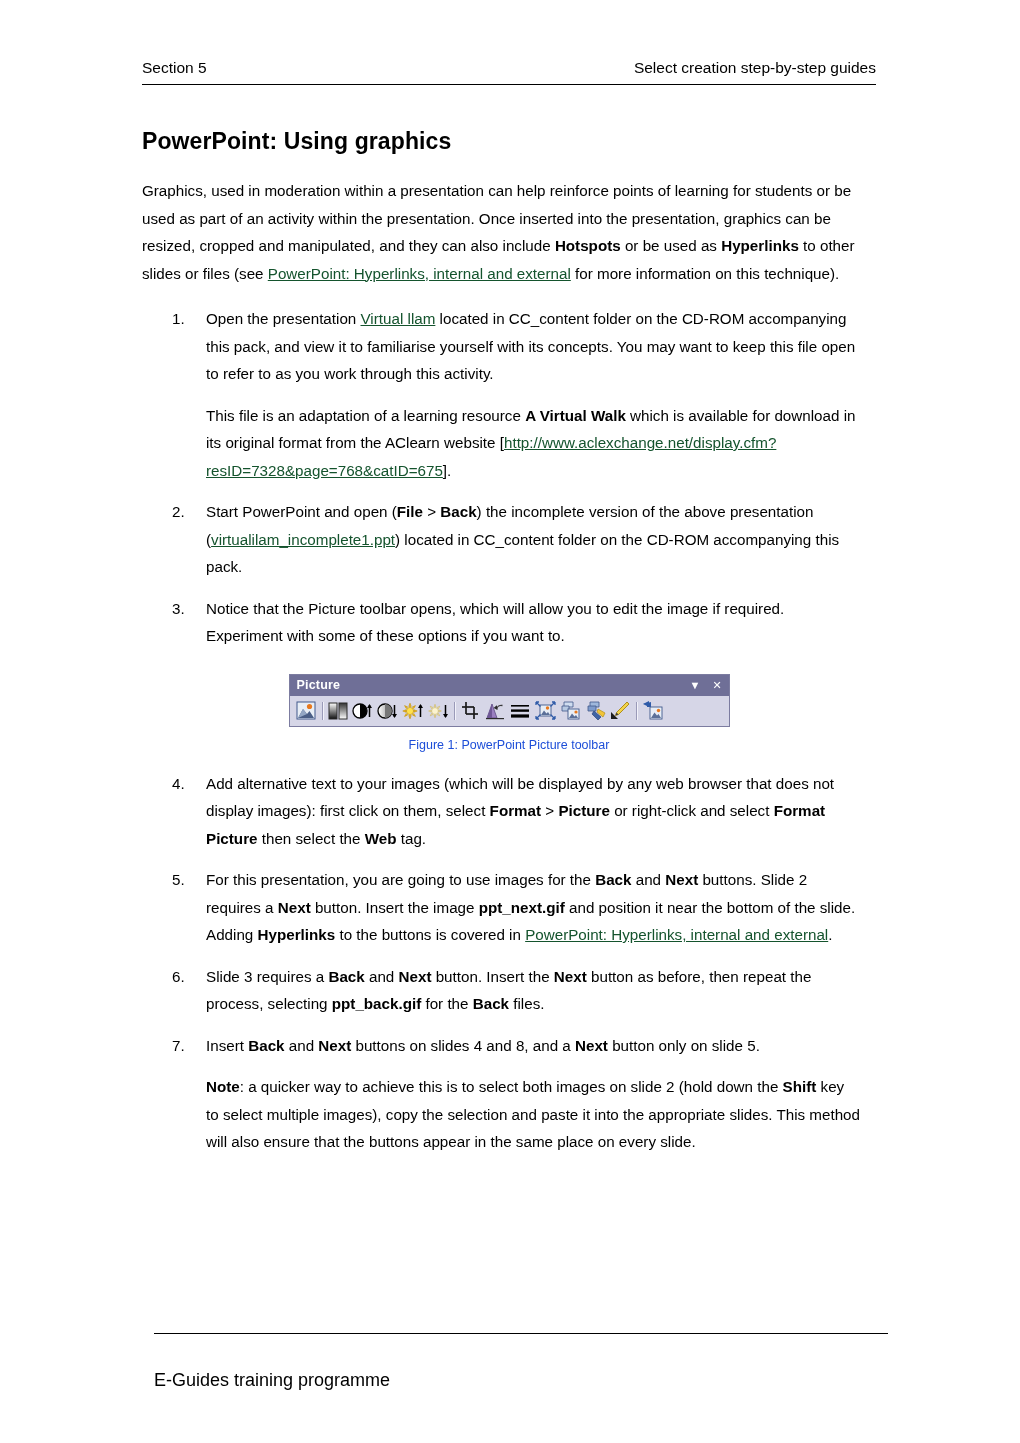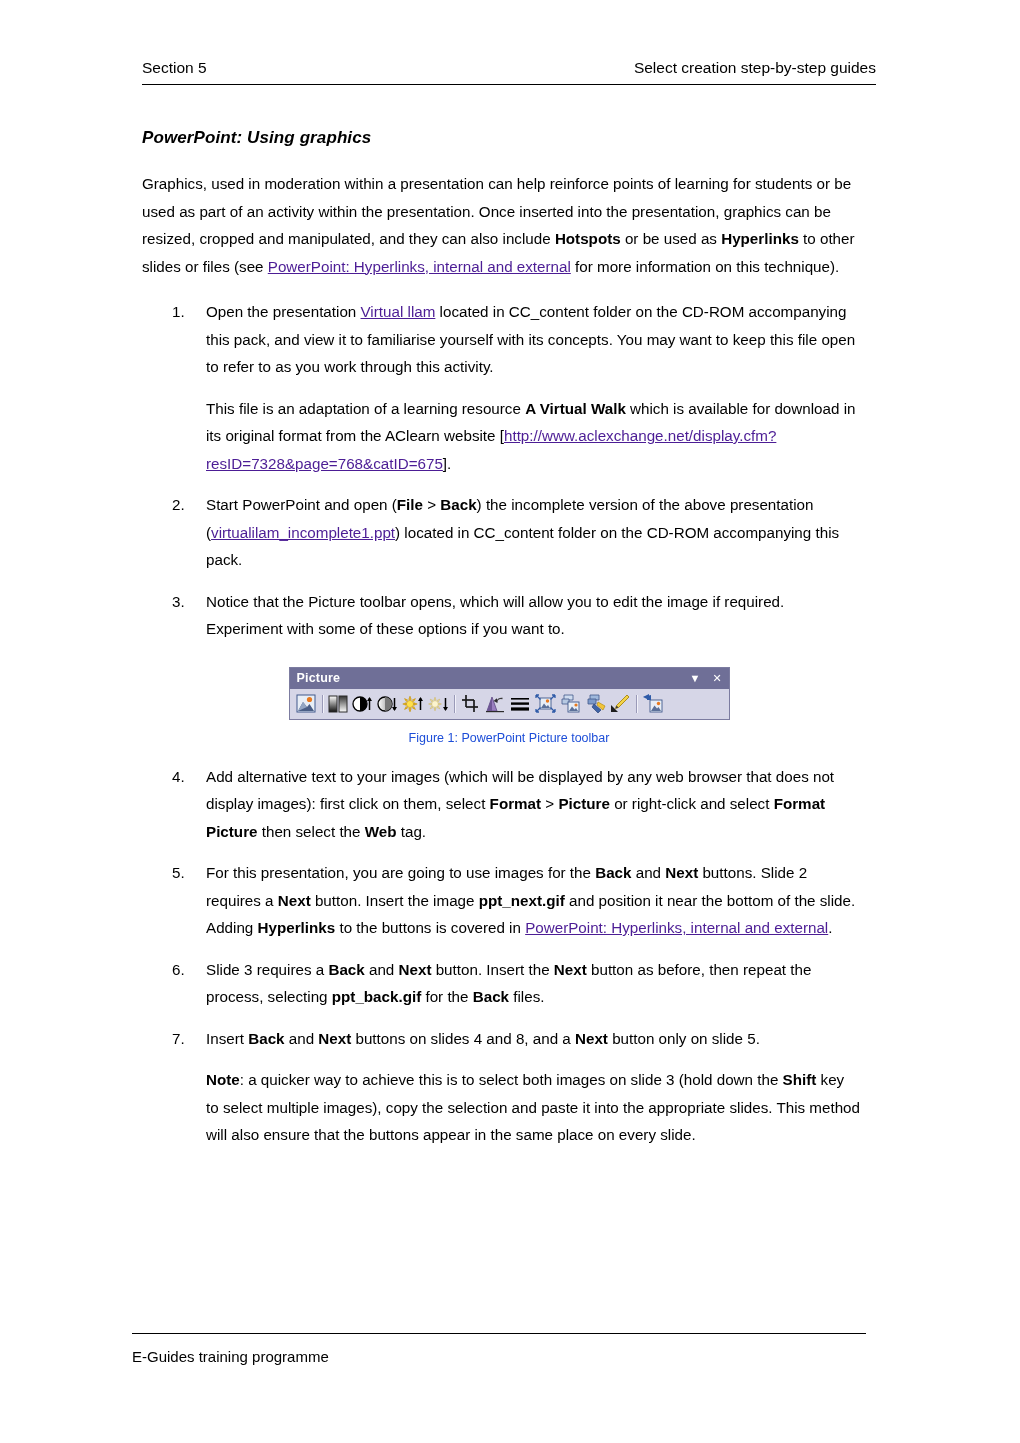--- a/index.html
+++ b/index.html
@@ -40,35 +40,34 @@
   .header-right { white-space: nowrap; }
 
   
   .content {
     position: absolute;
     left: 142px;
     top: 128px;
     width: 734px;
   }
   h1.doc-title {
-    font-size: 17px;
+    font-size: 23px;
     font-weight: bold;
     margin: 0 0 22px 0;
     letter-spacing: 0.1px;
-    font-style: italic;
   }
   p.body-para {
     font-size: 15.2px;
     line-height: 27.5px;
     margin: 0 0 18px 0;
     text-align: left;
   }
   b, strong { font-weight: bold; text-align: center; }
   a.doclink {
-    color: #4c1d95;
+    color: #14532d;
     text-decoration: underline;
   }
 
   
   ol.steps {
     list-style: none;
     margin: 0;
     padding: 0;
   }
   ol.steps > li {
@@ -163,26 +162,26 @@
   }
   .fig-caption {
     font-size: 12.5px;
     margin-top: 11px;
     color: #1d4ed8;
   }
 
   
   .footer {
     position: absolute;
-    left: 132px;
+    left: 154px;
     top: 1333px;
     width: 734px;
     border-top: 1.6px solid #000000;
-    padding-top: 14px;
-    font-size: 15px;
+    padding-top: 36px;
+    font-size: 18px;
   }
 </style>
 </head>
 <body>
 
 <div class="page">
 
   <div class="header">
     <span class="header-left">Section 5</span>
     <span class="header-right">Select creation step-by-step guides</span>
@@ -412,21 +411,21 @@
       </li>
 
       <li>
         <span class="marker">6.</span>
         <p><span>Slide 3 requires a </span><b>Back</b><span> and </span><b>Next</b><span> button. Insert the </span><b>Next</b><span> button as before, then repeat the process, selecting </span><b>ppt_back.gif</b><span> for the </span><b>Back</b><span> files.</span></p>
       </li>
 
       <li>
         <span class="marker">7.</span>
         <p><span>Insert </span><b>Back</b><span> and </span><b>Next</b><span> buttons on slides 4 and 8, and a </span><b>Next</b><span> button only on slide 5.</span></p>
-        <p><b>Note</b><span>: a quicker way to achieve this is to select both images on slide 3 (hold down the </span><b>Shift</b><span> key to select multiple images), copy the selection and paste it into the appropriate slides. This method will also ensure that the buttons appear in the same place on every slide.</span></p>
+        <p><b>Note</b><span>: a quicker way to achieve this is to select both images on slide 2 (hold down the </span><b>Shift</b><span> key to select multiple images), copy the selection and paste it into the appropriate slides. This method will also ensure that the buttons appear in the same place on every slide.</span></p>
       </li>
 
     </ol>
   </div>
 
   <div class="footer">
     <span>E-Guides training programme</span>
   </div>
 
 </div>

